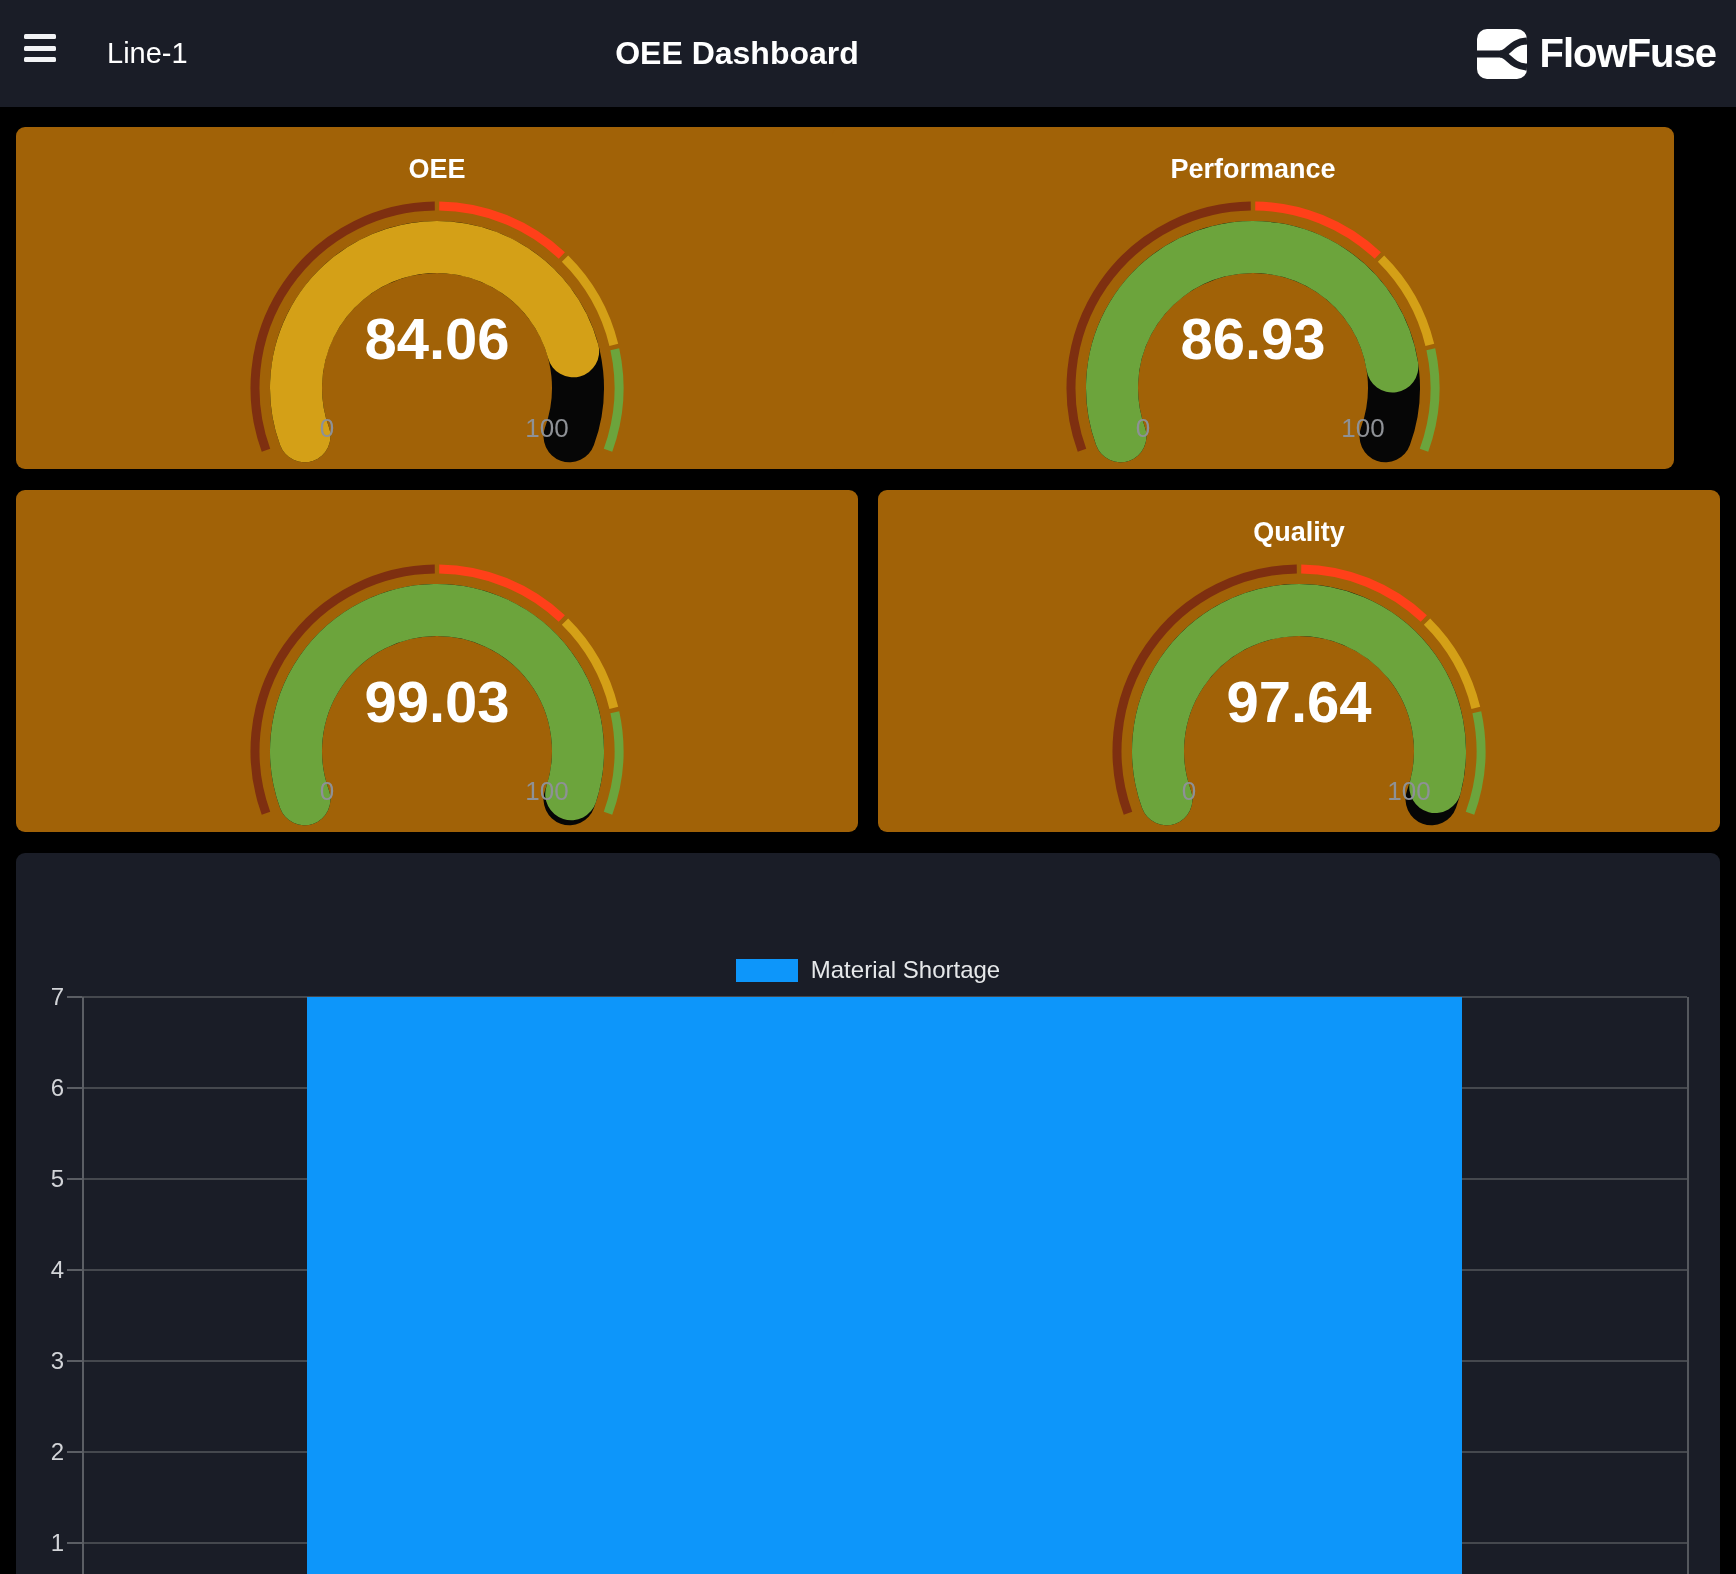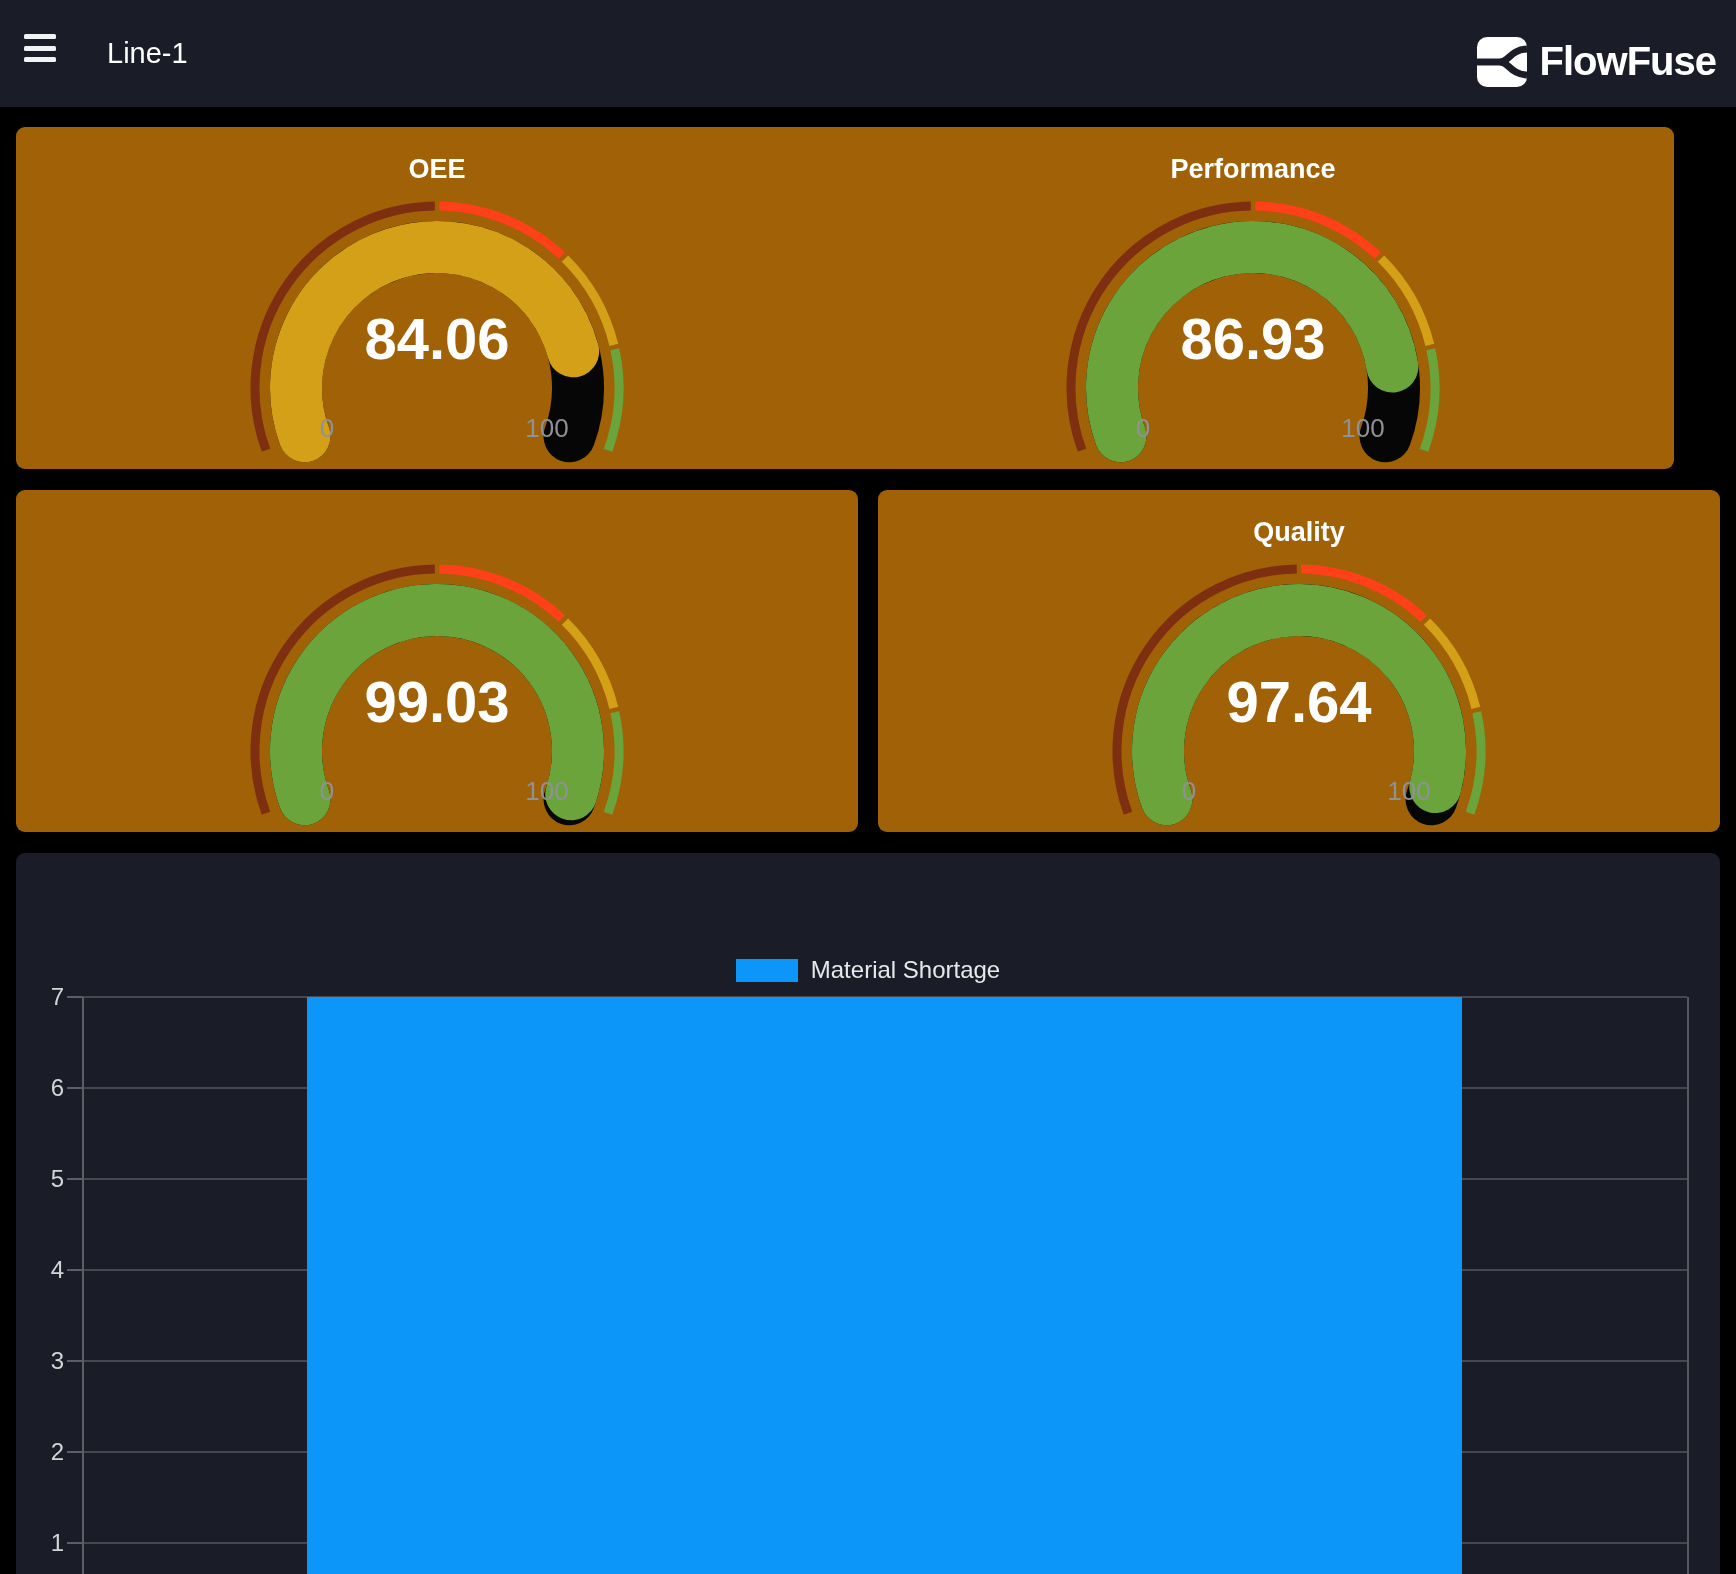--- a/index.html
+++ b/index.html
@@ -5,21 +5,21 @@
   html,body{margin:0;padding:0;background:#000;width:1736px;height:1574px;overflow:hidden;
     font-family:"Liberation Sans",sans-serif;-webkit-font-smoothing:antialiased;}
   .appbar{position:absolute;left:0;top:0;width:1736px;height:107px;background:#1A1D27;}
   .hamburger{position:absolute;left:24px;top:32px;width:34px;height:32px;cursor:pointer;
     display:flex;flex-direction:column;justify-content:space-between;padding:2px 0;box-sizing:border-box;}
   .hamburger span{display:block;width:32px;height:5px;background:#F2F3F5;border-radius:1.5px;}
   .page-name{position:absolute;left:107px;top:0;height:88px;line-height:107px;
     color:#FFFFFF;font-size:29px;}
   .appbar-title{position:absolute;left:737px;top:0;transform:translateX(-50%);height:107px;
     line-height:107px;color:#FFFFFF;font-size:32px;font-weight:bold;white-space:nowrap;}
-  .brand{position:absolute;right:20px;top:0;height:107px;display:flex;align-items:center;gap:12px;margin-top:8px;}
+  .brand{position:absolute;right:20px;top:0;height:107px;display:flex;align-items:center;gap:12px;}
   .brand-text{color:#FFFFFF;font-size:40px;font-weight:bold;letter-spacing:-1px;}
   .grid{position:absolute;left:16px;top:127px;width:1704px;}
   .card{position:absolute;background:#a16207;border-radius:9px;}
   .gauge-card{width:842px;height:342px;}
   .gauge-title{position:absolute;left:0;top:27px;width:100%;text-align:center;
     color:#FFFFFF;font-size:27px;font-weight:bold;}
   .gauge-svg{position:absolute;left:0;top:0;}
   .chart-card{position:absolute;left:16px;top:853px;width:1704px;height:790px;background:#1A1D27;border-radius:9px;}
   .chart-title{position:absolute;left:0;top:47px;width:100%;text-align:center;
     color:#FFFFFF;font-size:24px;font-weight:bold;}
@@ -38,20 +38,21 @@
 </head>
 <body>
 
 <div class="appbar">
   <div class="hamburger">
     <span></span>
       <span></span>
       <span></span>
   </div>
   <div class="page-name">Line-1</div>
+  <div class="appbar-title">OEE Dashboard</div>
   <div class="brand">
     <svg width="52" height="52" viewBox="0 0 52 52">
       <rect x="1" y="1" width="50" height="50" rx="10" fill="#FFFFFF"></rect>
       <g stroke="#1A1D27" stroke-width="7" fill="none" stroke-linecap="butt">
         <path d="M 1 26 H 24"></path>
         <path d="M 24 26 C 33 26 34 14 51 13"></path>
         <path d="M 24 26 C 33 26 34 38 51 39"></path>
       </g>
     </svg>
     <span class="brand-text">FlowFuse</span>

